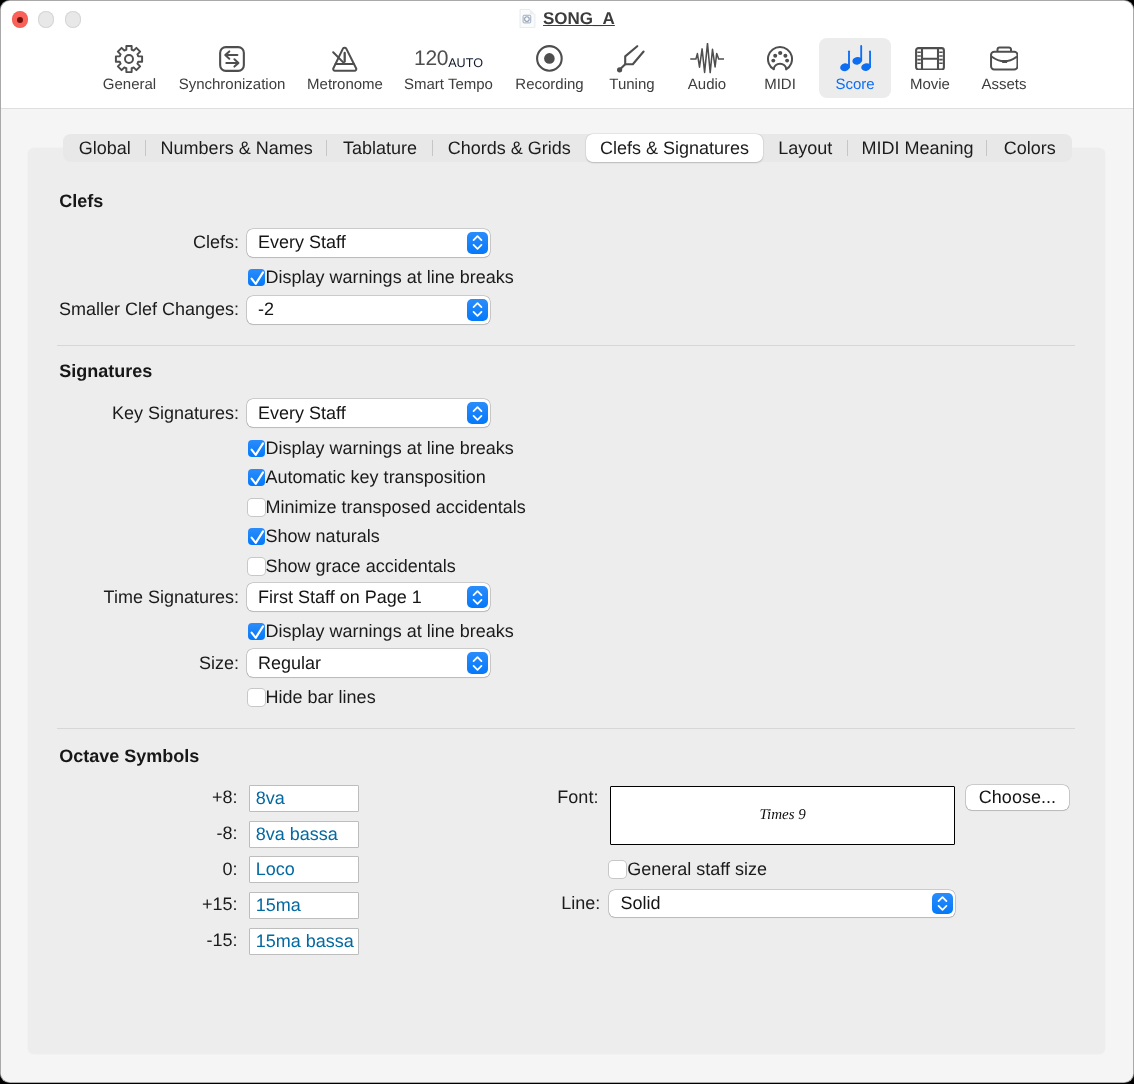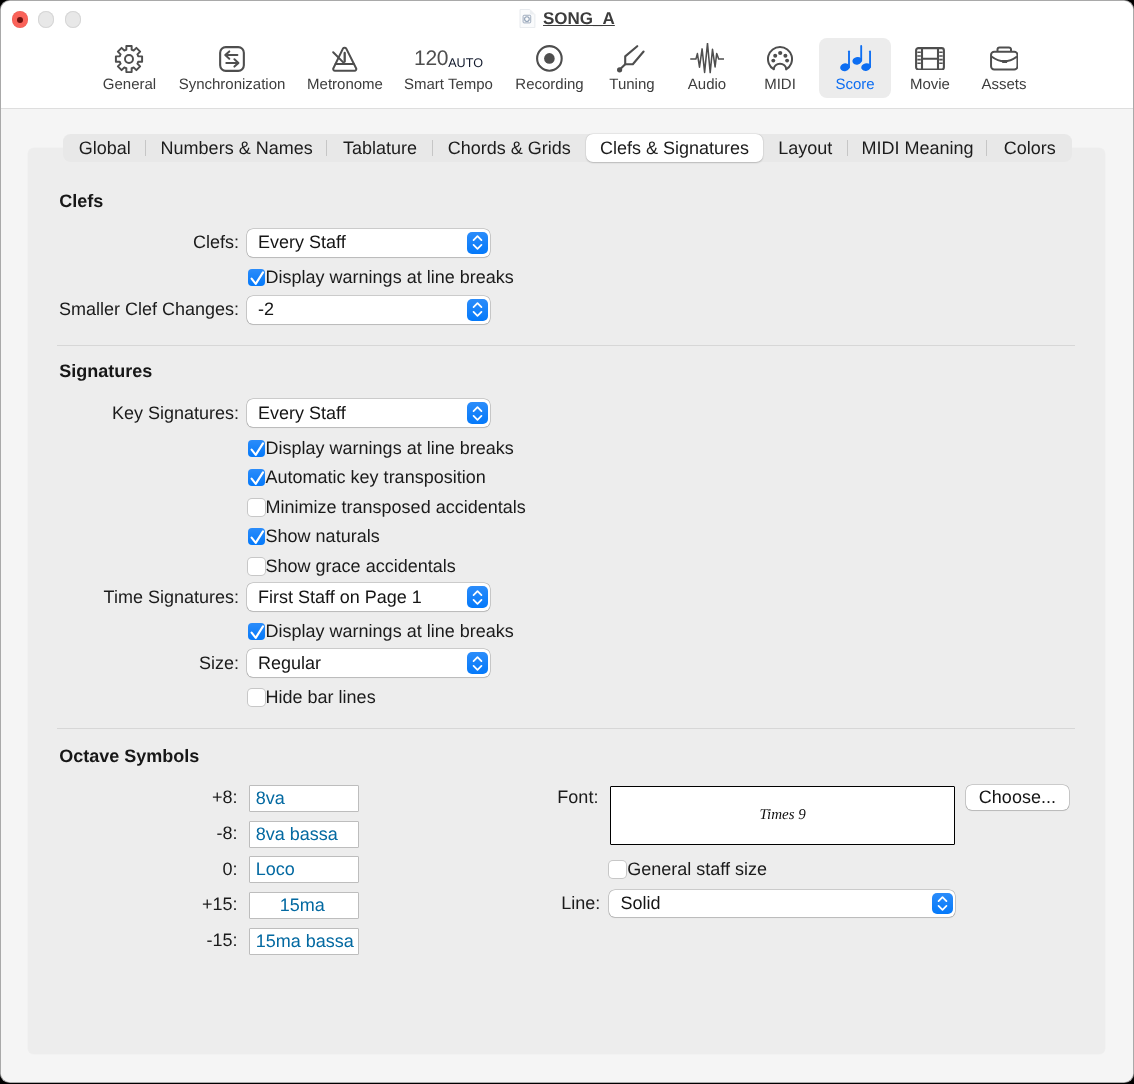--- a/index.html
+++ b/index.html
@@ -339,21 +339,21 @@
         </div>
         <div class="rlabel" style="right:867.8px;top:675.2px;">-8:</div>
         <div class="tf" style="left:220.29999999999998px;top:672.7px;width:110.8px;">
           <span class="tftxt">8va bassa</span>
         </div>
         <div class="rlabel" style="right:867.8px;top:710.9px;">0:</div>
         <div class="tf" style="left:220.29999999999998px;top:708.4px;width:110.8px;">
           <span class="tftxt">Loco</span>
         </div>
         <div class="rlabel" style="right:867.8px;top:746.6px;">+15:</div>
-        <div class="tf" style="left:220.29999999999998px;top:744.1px;width:110.8px;padding-left:24px;">
+        <div class="tf" style="left:220.29999999999998px;top:744.1px;width:110.8px;">
           <span class="tftxt">15ma</span>
         </div>
         <div class="rlabel" style="right:867.8px;top:782.5px;">-15:</div>
         <div class="tf" style="left:220.29999999999998px;top:780px;width:110.8px;">
           <span class="tftxt">15ma bassa</span>
         </div>
         <div class="rlabel" style="right:507px;top:639.6px;">Font:</div>
         <div id="fontbox" style="left:581.5px;top:638.4px;width:345.6px;height:58.5px;">
           <span>Times 9</span>
         </div>

